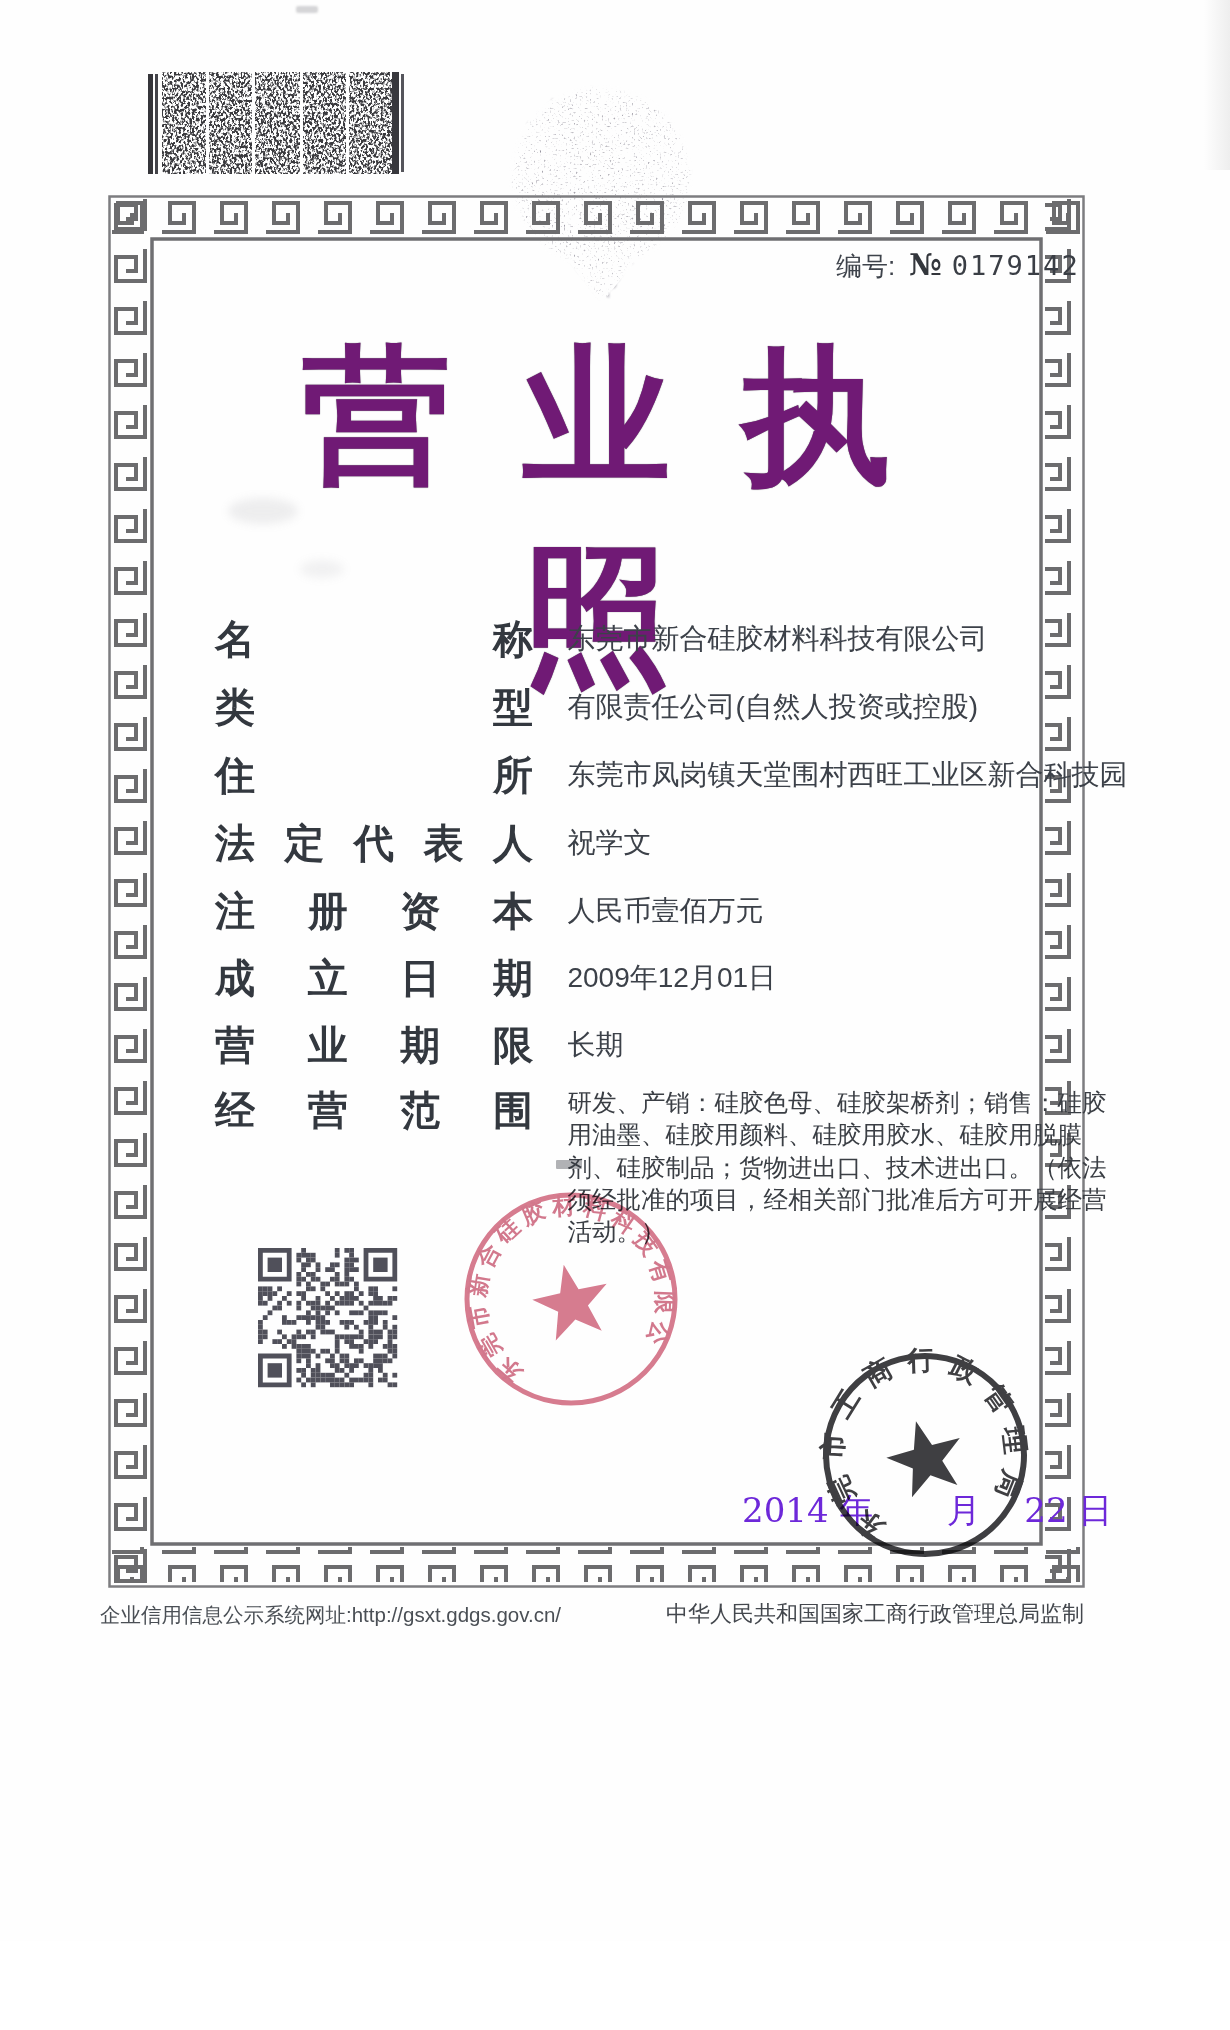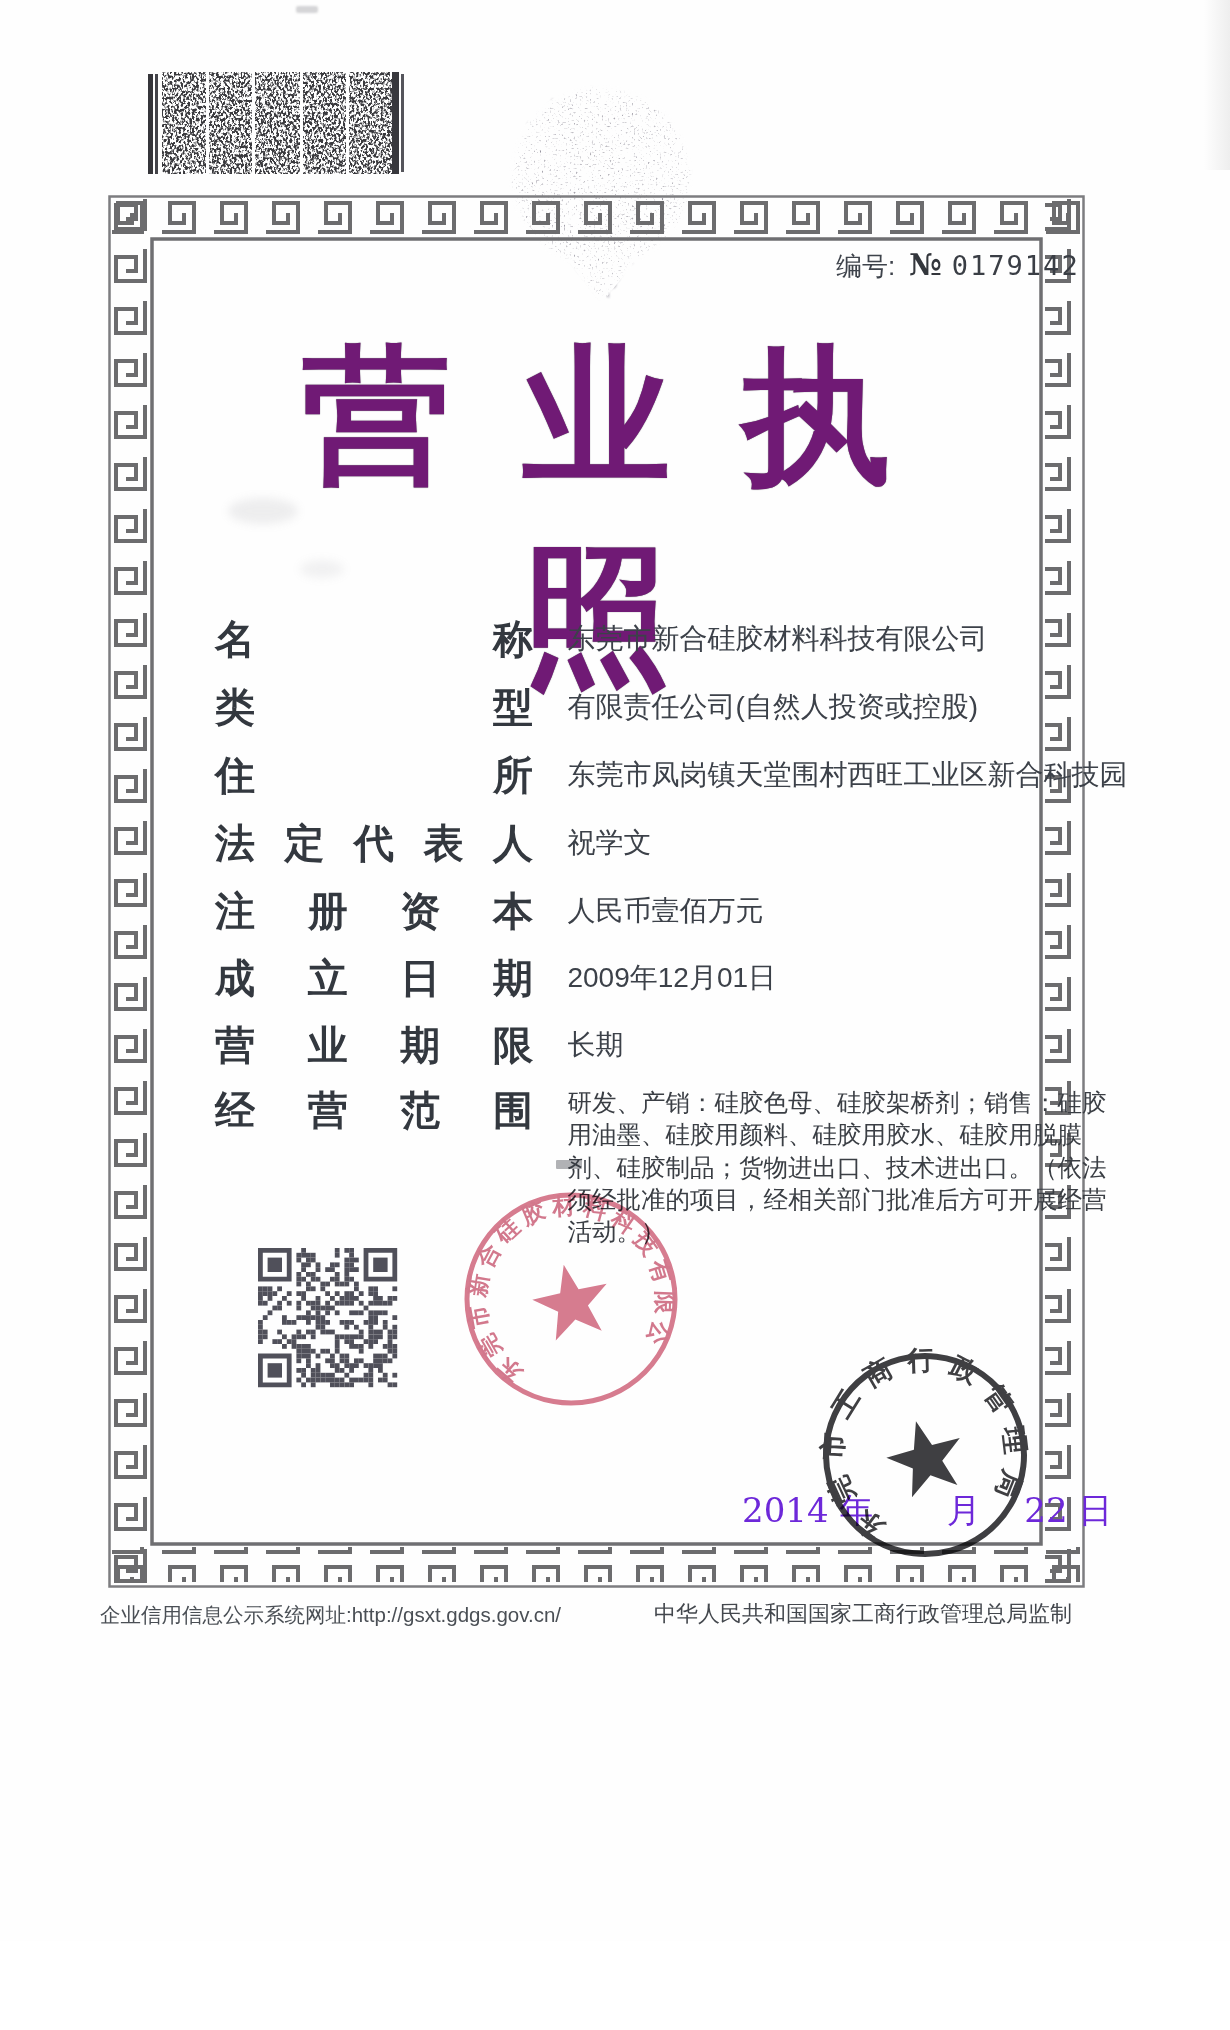--- a/index.html
+++ b/index.html
@@ -54,21 +54,21 @@
 
   
   .registrar{position:absolute;left:612px;top:1420px;font-size:37px;letter-spacing:20px;color:#383d44;}
   .date-line{position:absolute;left:742px;top:1488px;font-size:34px;color:#6d28d9;white-space:nowrap;}
   .date-line .dy{font-family:"DejaVu Serif",serif;}
   .date-line .dm{margin-left:64px;}
   .date-line .dd{margin-left:34px;font-family:"DejaVu Serif",serif;}
 
   
   .footer-left{position:absolute;left:100px;top:1601px;font-size:20.5px;color:#4a4f55;}
-  .footer-right{position:absolute;right:158px;top:1599px;font-size:22px;color:#43474d;}
+  .footer-right{position:absolute;right:146px;top:1599px;font-size:22px;color:#43474d;}
 
   
   .smudge{position:absolute;background:#8a8a90;border-radius:50%;filter:blur(5px);}
   .s1{left:228px;top:498px;width:70px;height:26px;opacity:.14;}
   .s2{left:300px;top:560px;width:44px;height:18px;opacity:.11;}
   .s3{left:296px;top:6px;width:22px;height:7px;opacity:.35;filter:blur(1px);border-radius:2px;}
   .s4{left:556px;top:1160px;width:26px;height:9px;opacity:.45;filter:blur(.5px);border-radius:1px;background:#55585e;}
 </style>
 </head>
 <body>

